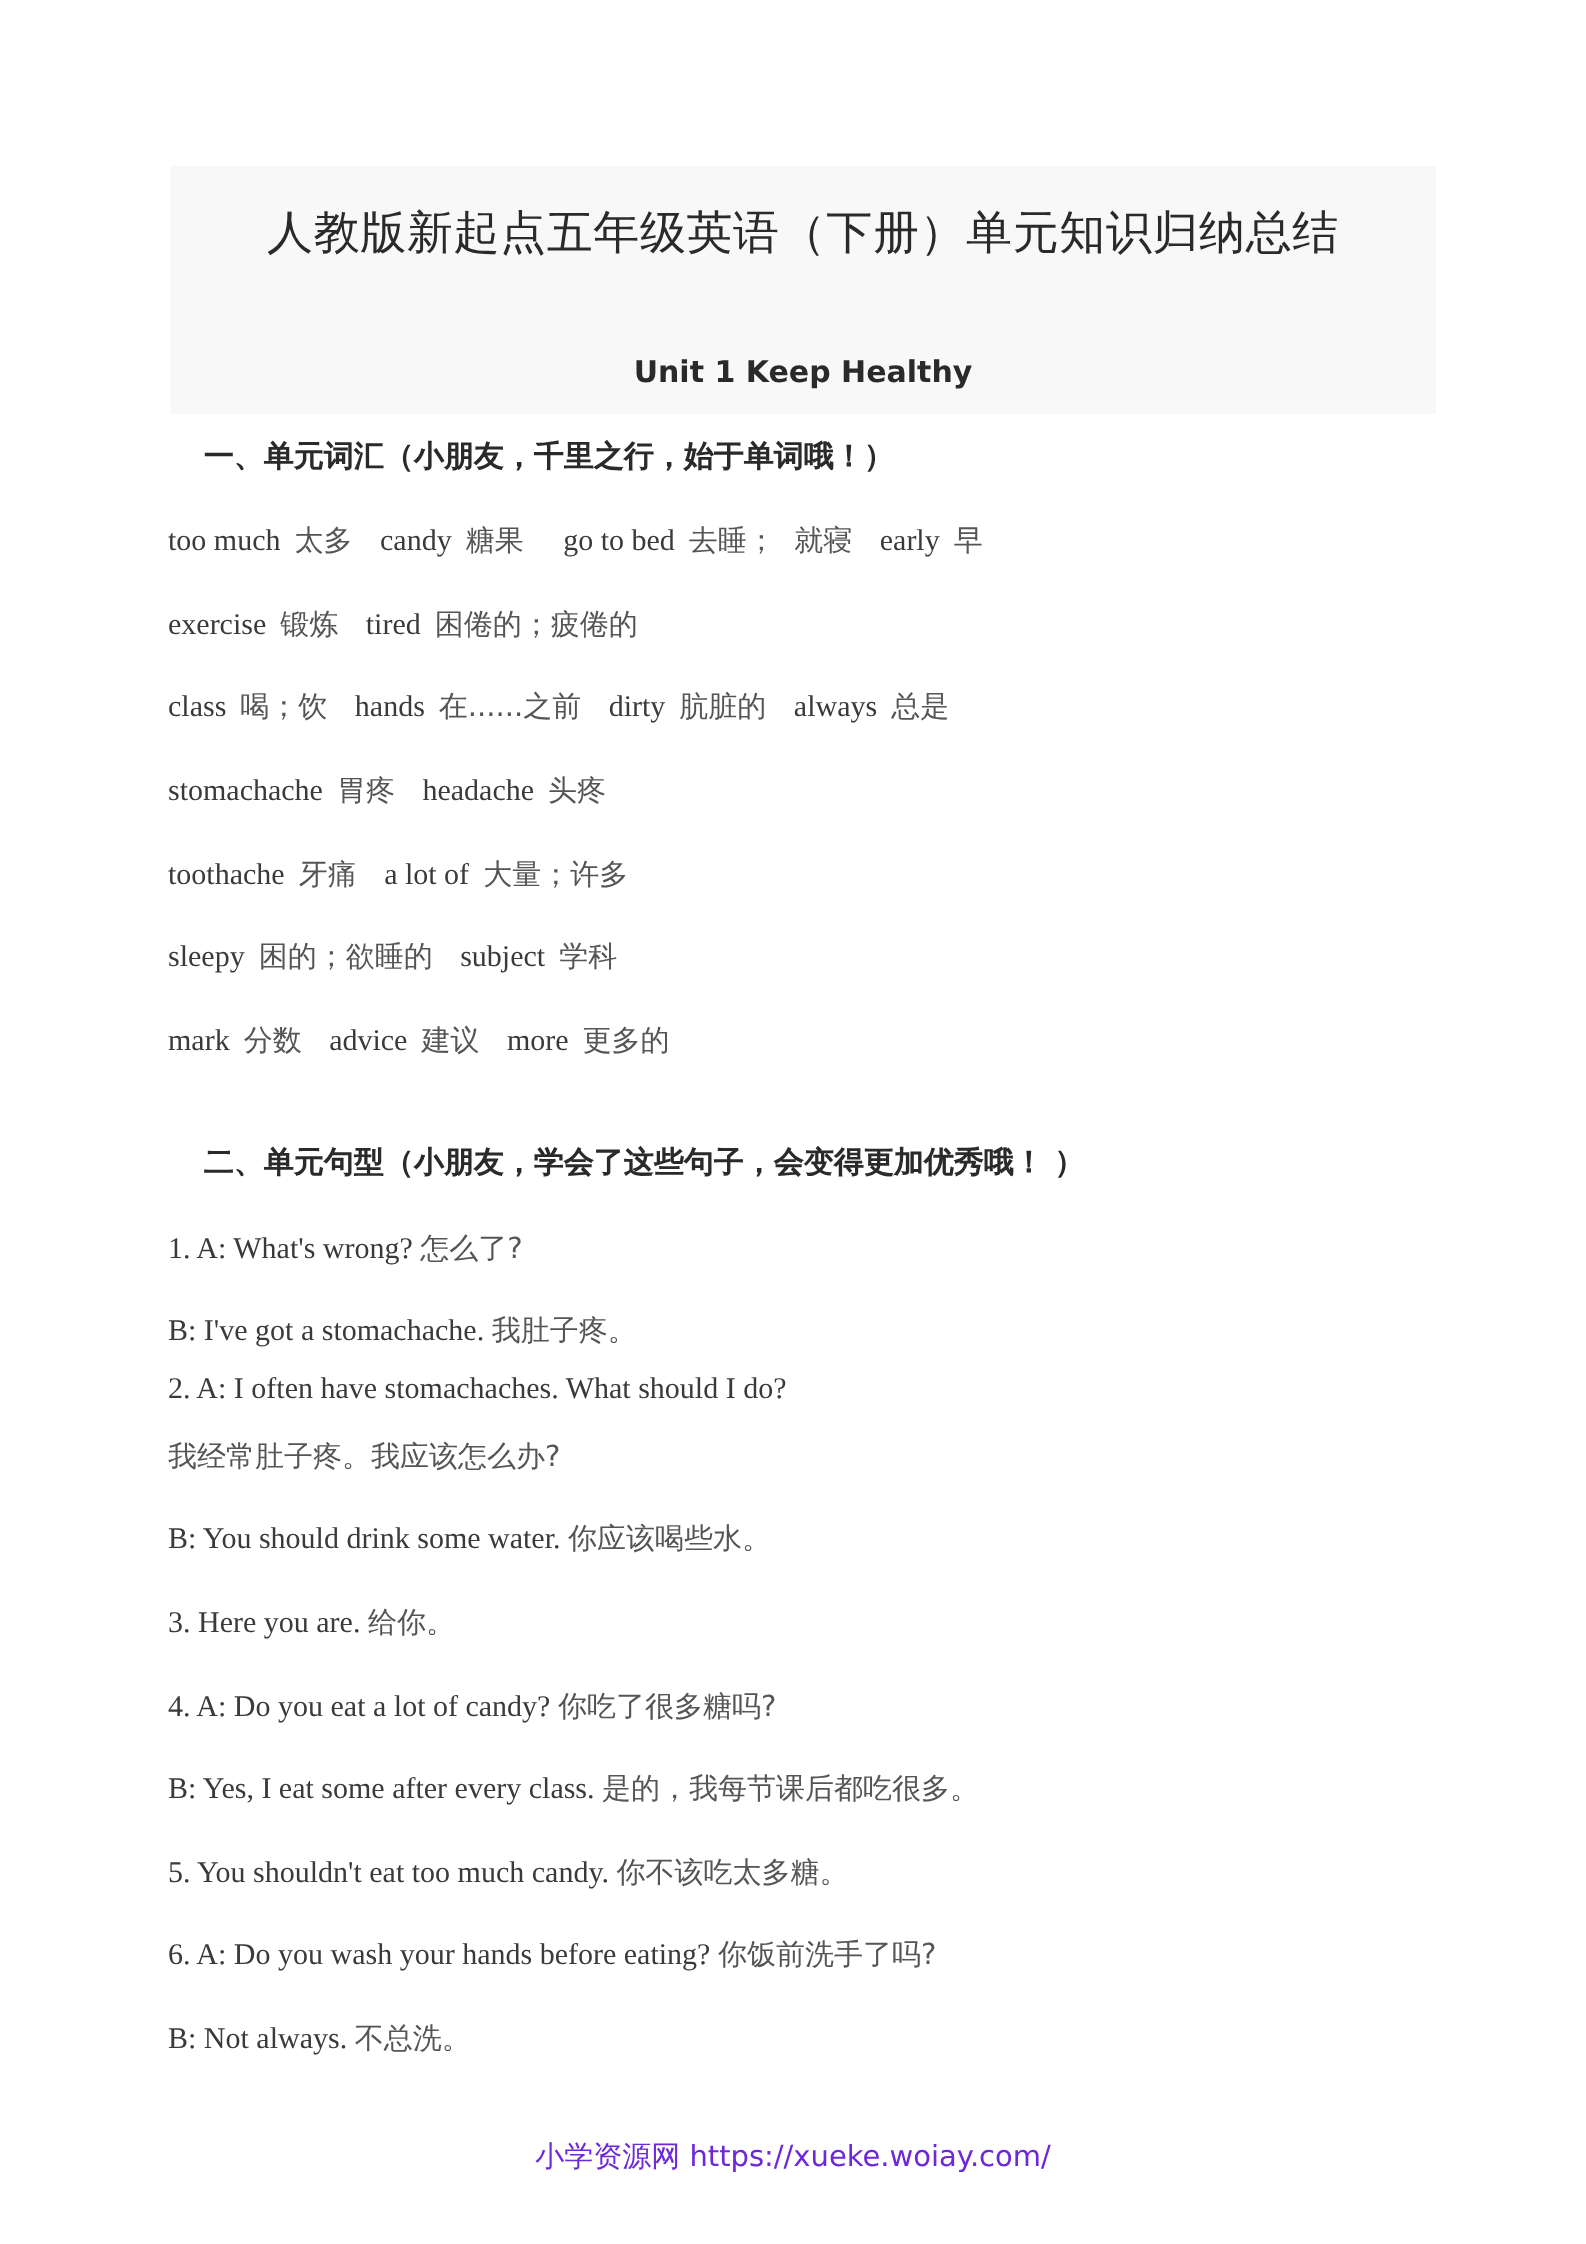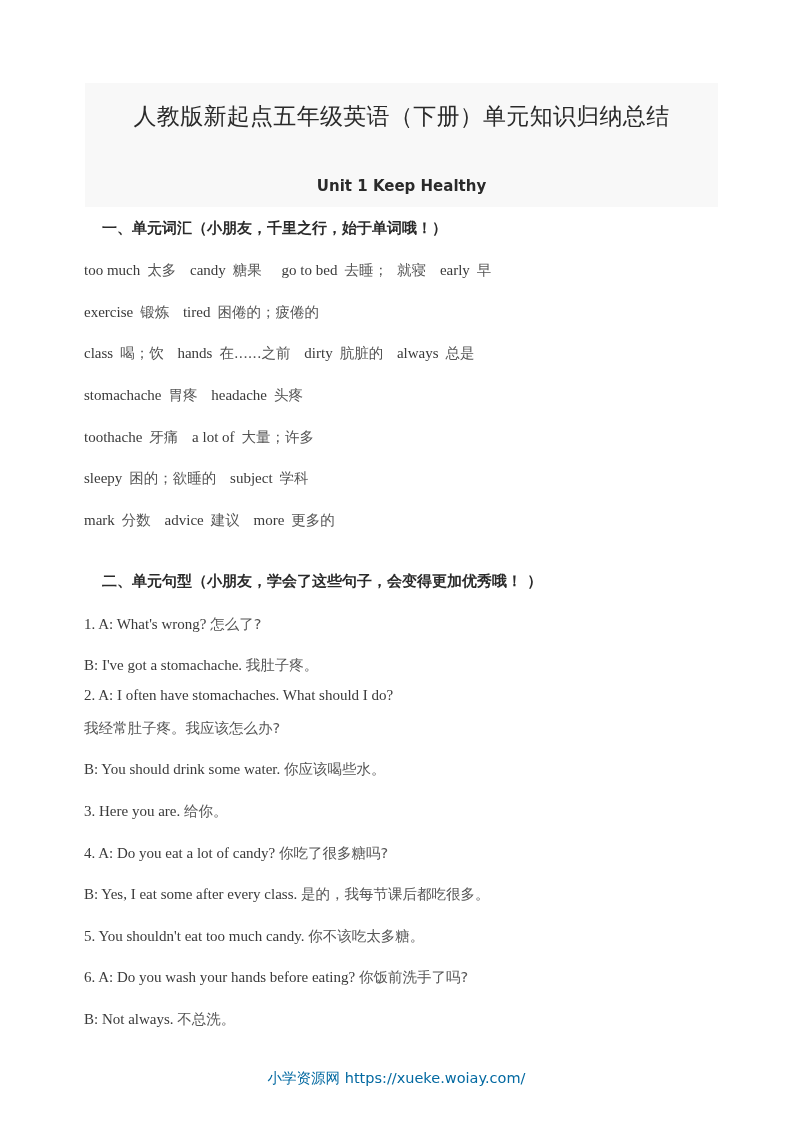--- a/index.html
+++ b/index.html
@@ -76,21 +76,21 @@
       margin-right: 7px;
     }
     .footer {
       position: absolute;
       left: 0;
       top: 1069px;
       width: 100%;
       text-align: center;
       font-family: "DejaVu Sans", "Liberation Sans", sans-serif;
       font-size: 14.5px;
-      color: #0369a1;
+      color: #6d28d9;
     }
   </style>
 </head>
 <body>
 
 <div class="header-box">
   <div class="doc-title">人教版新起点五年级英语（下册）单元知识归纳总结</div>
   <div class="unit-title">Unit 1 Keep Healthy</div>
 </div>
 

